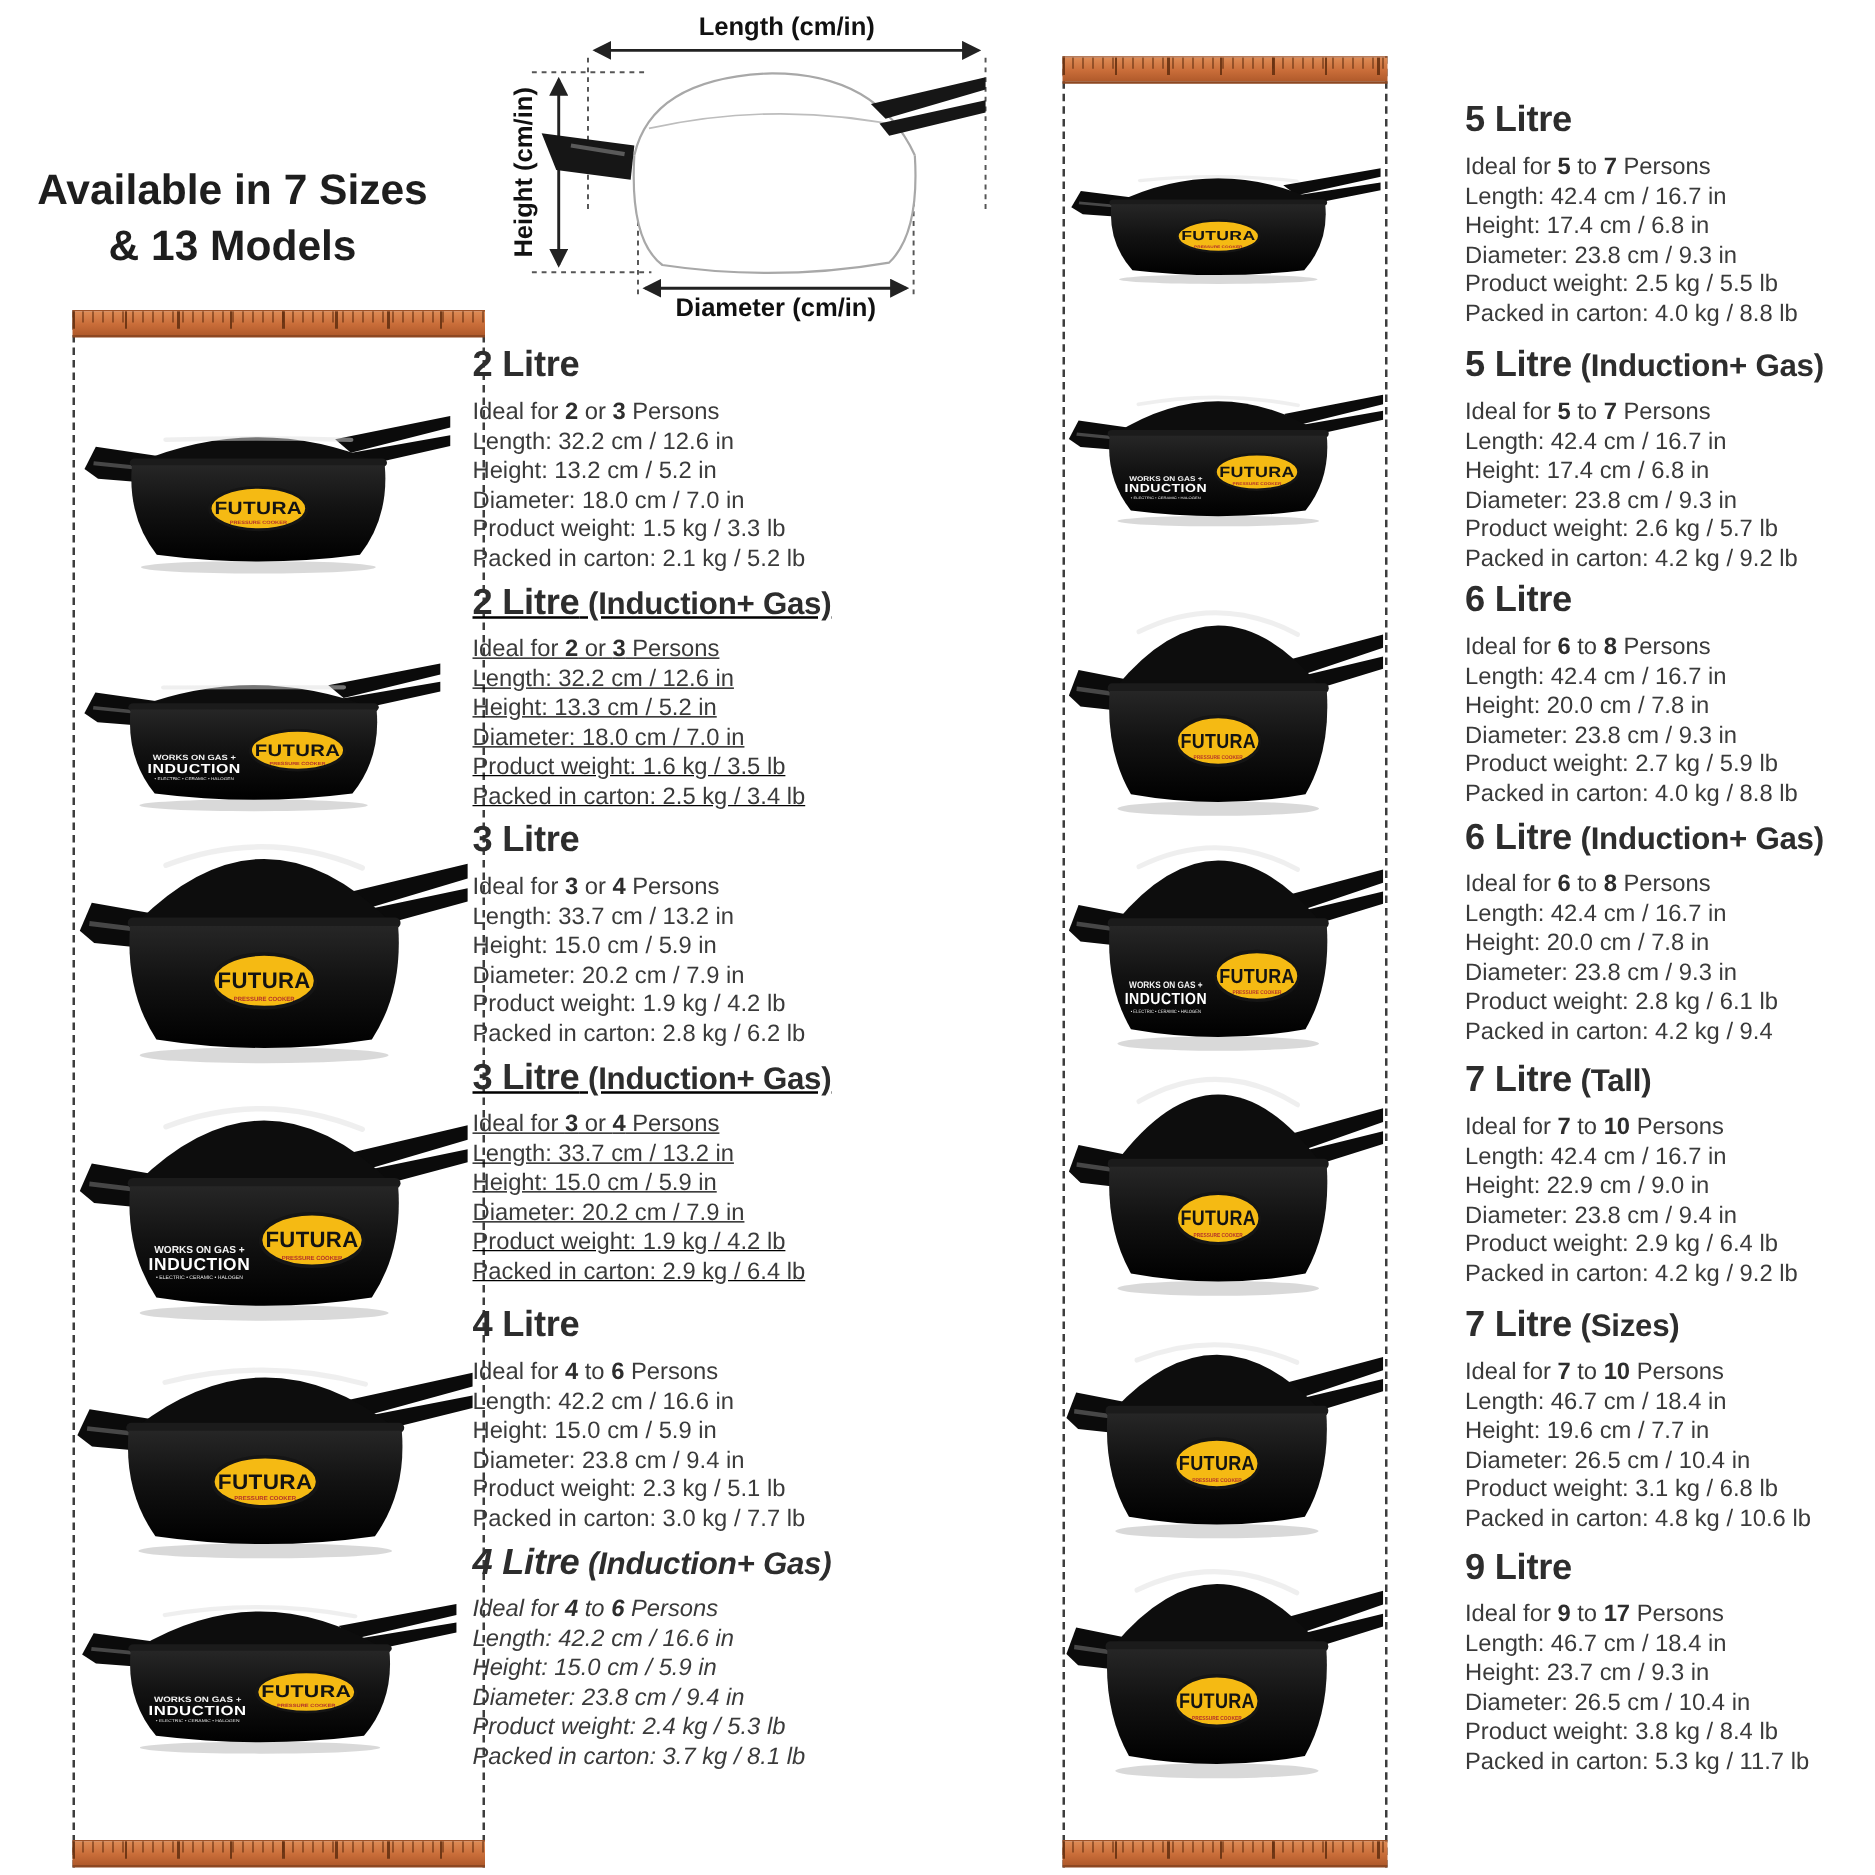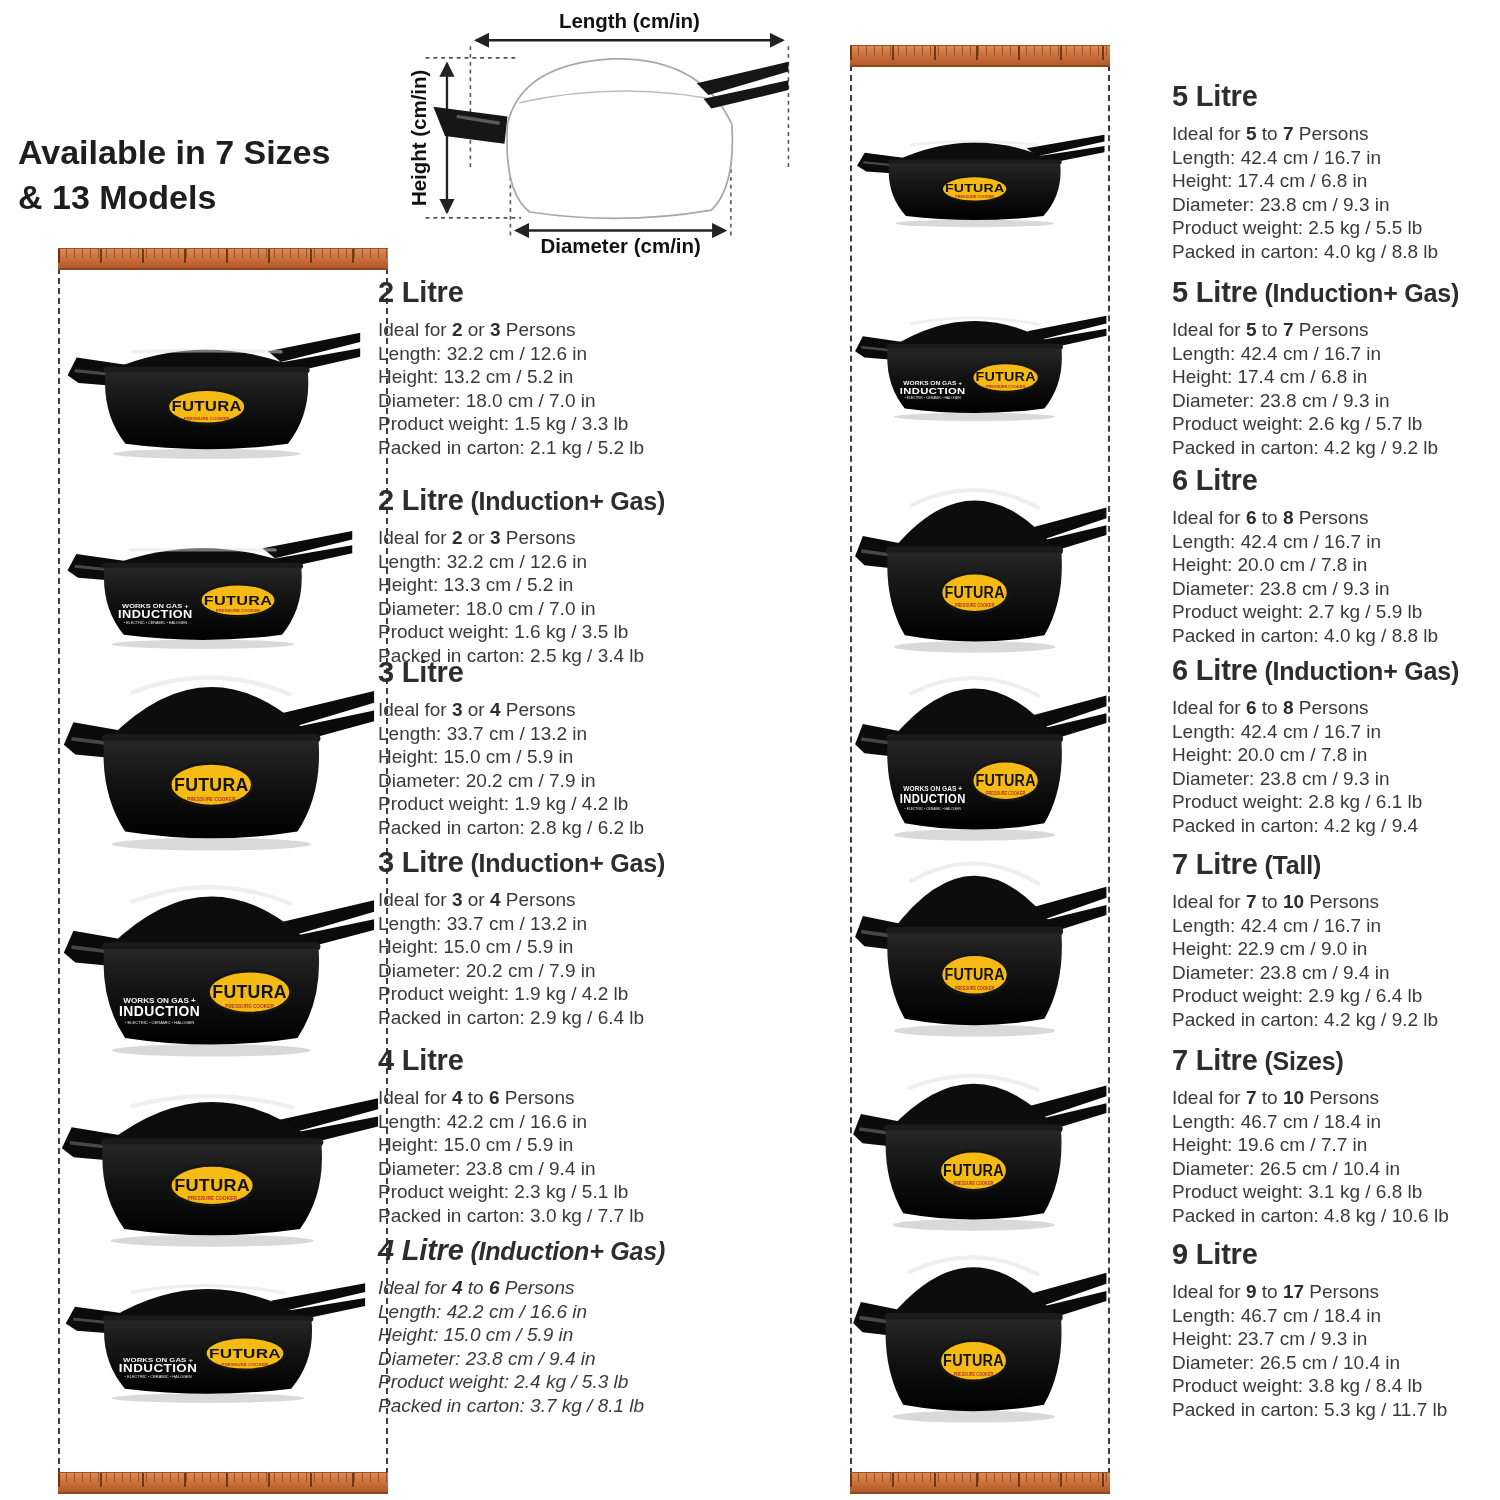--- a/index.html
+++ b/index.html
@@ -1,20 +1,20 @@
 <!DOCTYPE html>
 <html><head>
 <meta charset="utf-8">
 <style>
   html,body{margin:0;padding:0;background:#fff;}
   #page{position:relative;width:1500px;height:1500px;background:#ffffff;
         font-family:"Liberation Sans",sans-serif;overflow:hidden;}
 
   
-  .headline{position:absolute;left:18px;top:130px;width:336px;text-align:left;
+  .headline{position:absolute;left:18px;top:130px;width:336px;text-align:center;
             font-size:34px;font-weight:bold;color:#1e1e1e;line-height:1.32;}
 
   
   .strip{position:absolute;border-left:2px dashed #3d3d3d;border-right:2px dashed #3d3d3d;
          box-sizing:border-box;}
   .ruler{position:absolute;left:-2px;right:-2px;height:19px;
      background-image:
        repeating-linear-gradient(90deg, rgba(97,45,14,.55) 0 1.5px, transparent 1.5px 8px),
        repeating-linear-gradient(90deg, rgba(97,45,14,.85) 0 2px, transparent 2px 42px),
        linear-gradient(180deg,#de8b55,#c96d39 55%,#b05a2b);
@@ -95,39 +95,39 @@
   <div class="spec-col" style="left:378px;width:330px;" id="col-left">
       <div class="spec-block" style="top: 276px;">
         <div class="spec-name">2 Litre</div>
         <div class="spec-line">Ideal for <b>2</b> or <b>3</b> Persons</div>
         <div class="spec-line">Length: 32.2 cm / 12.6 in</div>
         <div class="spec-line">Height: 13.2 cm / 5.2 in</div>
         <div class="spec-line">Diameter: 18.0 cm / 7.0 in</div>
         <div class="spec-line">Product weight: 1.5 kg / 3.3 lb</div>
         <div class="spec-line">Packed in carton: 2.1 kg / 5.2 lb</div>
       </div>
-      <div class="spec-block" style="top: 484px;">
+      <div class="spec-block" style="top: 466px; text-decoration: underline;">
         <div class="spec-name">2 Litre<span class="spec-variant"> (Induction+ Gas)</span></div>
         <div class="spec-line">Ideal for <b>2</b> or <b>3</b> Persons</div>
         <div class="spec-line">Length: 32.2 cm / 12.6 in</div>
         <div class="spec-line">Height: 13.3 cm / 5.2 in</div>
         <div class="spec-line">Diameter: 18.0 cm / 7.0 in</div>
         <div class="spec-line">Product weight: 1.6 kg / 3.5 lb</div>
         <div class="spec-line">Packed in carton: 2.5 kg / 3.4 lb</div>
       </div>
       <div class="spec-block" style="top: 656px;">
         <div class="spec-name">3 Litre</div>
         <div class="spec-line">Ideal for <b>3</b> or <b>4</b> Persons</div>
         <div class="spec-line">Length: 33.7 cm / 13.2 in</div>
         <div class="spec-line">Height: 15.0 cm / 5.9 in</div>
         <div class="spec-line">Diameter: 20.2 cm / 7.9 in</div>
         <div class="spec-line">Product weight: 1.9 kg / 4.2 lb</div>
         <div class="spec-line">Packed in carton: 2.8 kg / 6.2 lb</div>
       </div>
-      <div class="spec-block" style="top: 846px;">
+      <div class="spec-block" style="top: 846px; text-decoration: underline;">
         <div class="spec-name">3 Litre<span class="spec-variant"> (Induction+ Gas)</span></div>
         <div class="spec-line">Ideal for <b>3</b> or <b>4</b> Persons</div>
         <div class="spec-line">Length: 33.7 cm / 13.2 in</div>
         <div class="spec-line">Height: 15.0 cm / 5.9 in</div>
         <div class="spec-line">Diameter: 20.2 cm / 7.9 in</div>
         <div class="spec-line">Product weight: 1.9 kg / 4.2 lb</div>
         <div class="spec-line">Packed in carton: 2.9 kg / 6.4 lb</div>
       </div>
       <div class="spec-block" style="top: 1044px;">
         <div class="spec-name">4 Litre</div>

